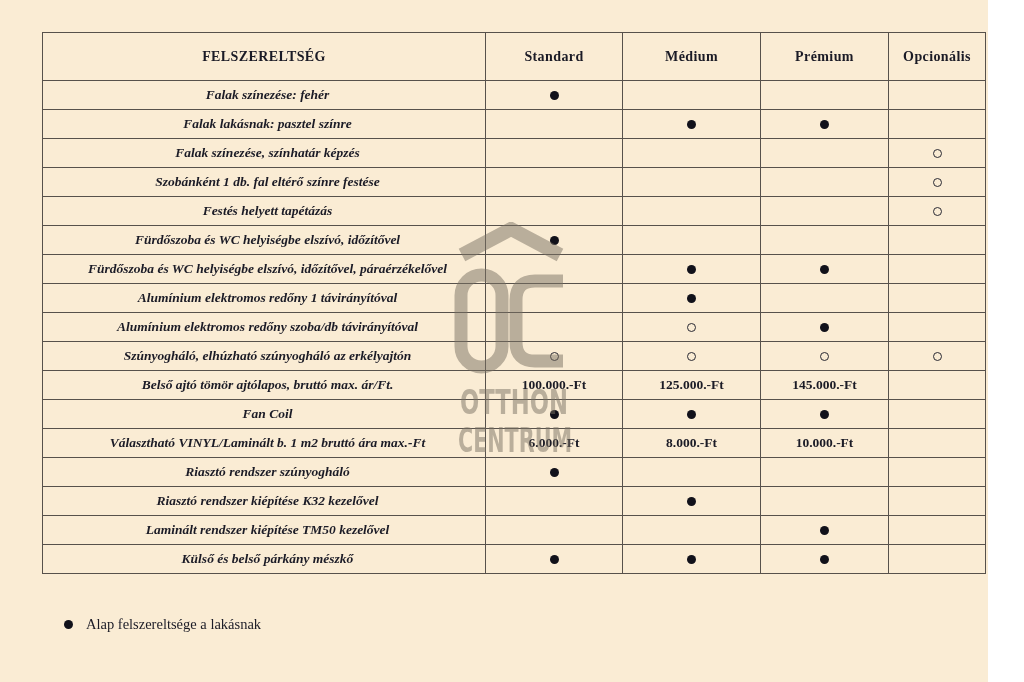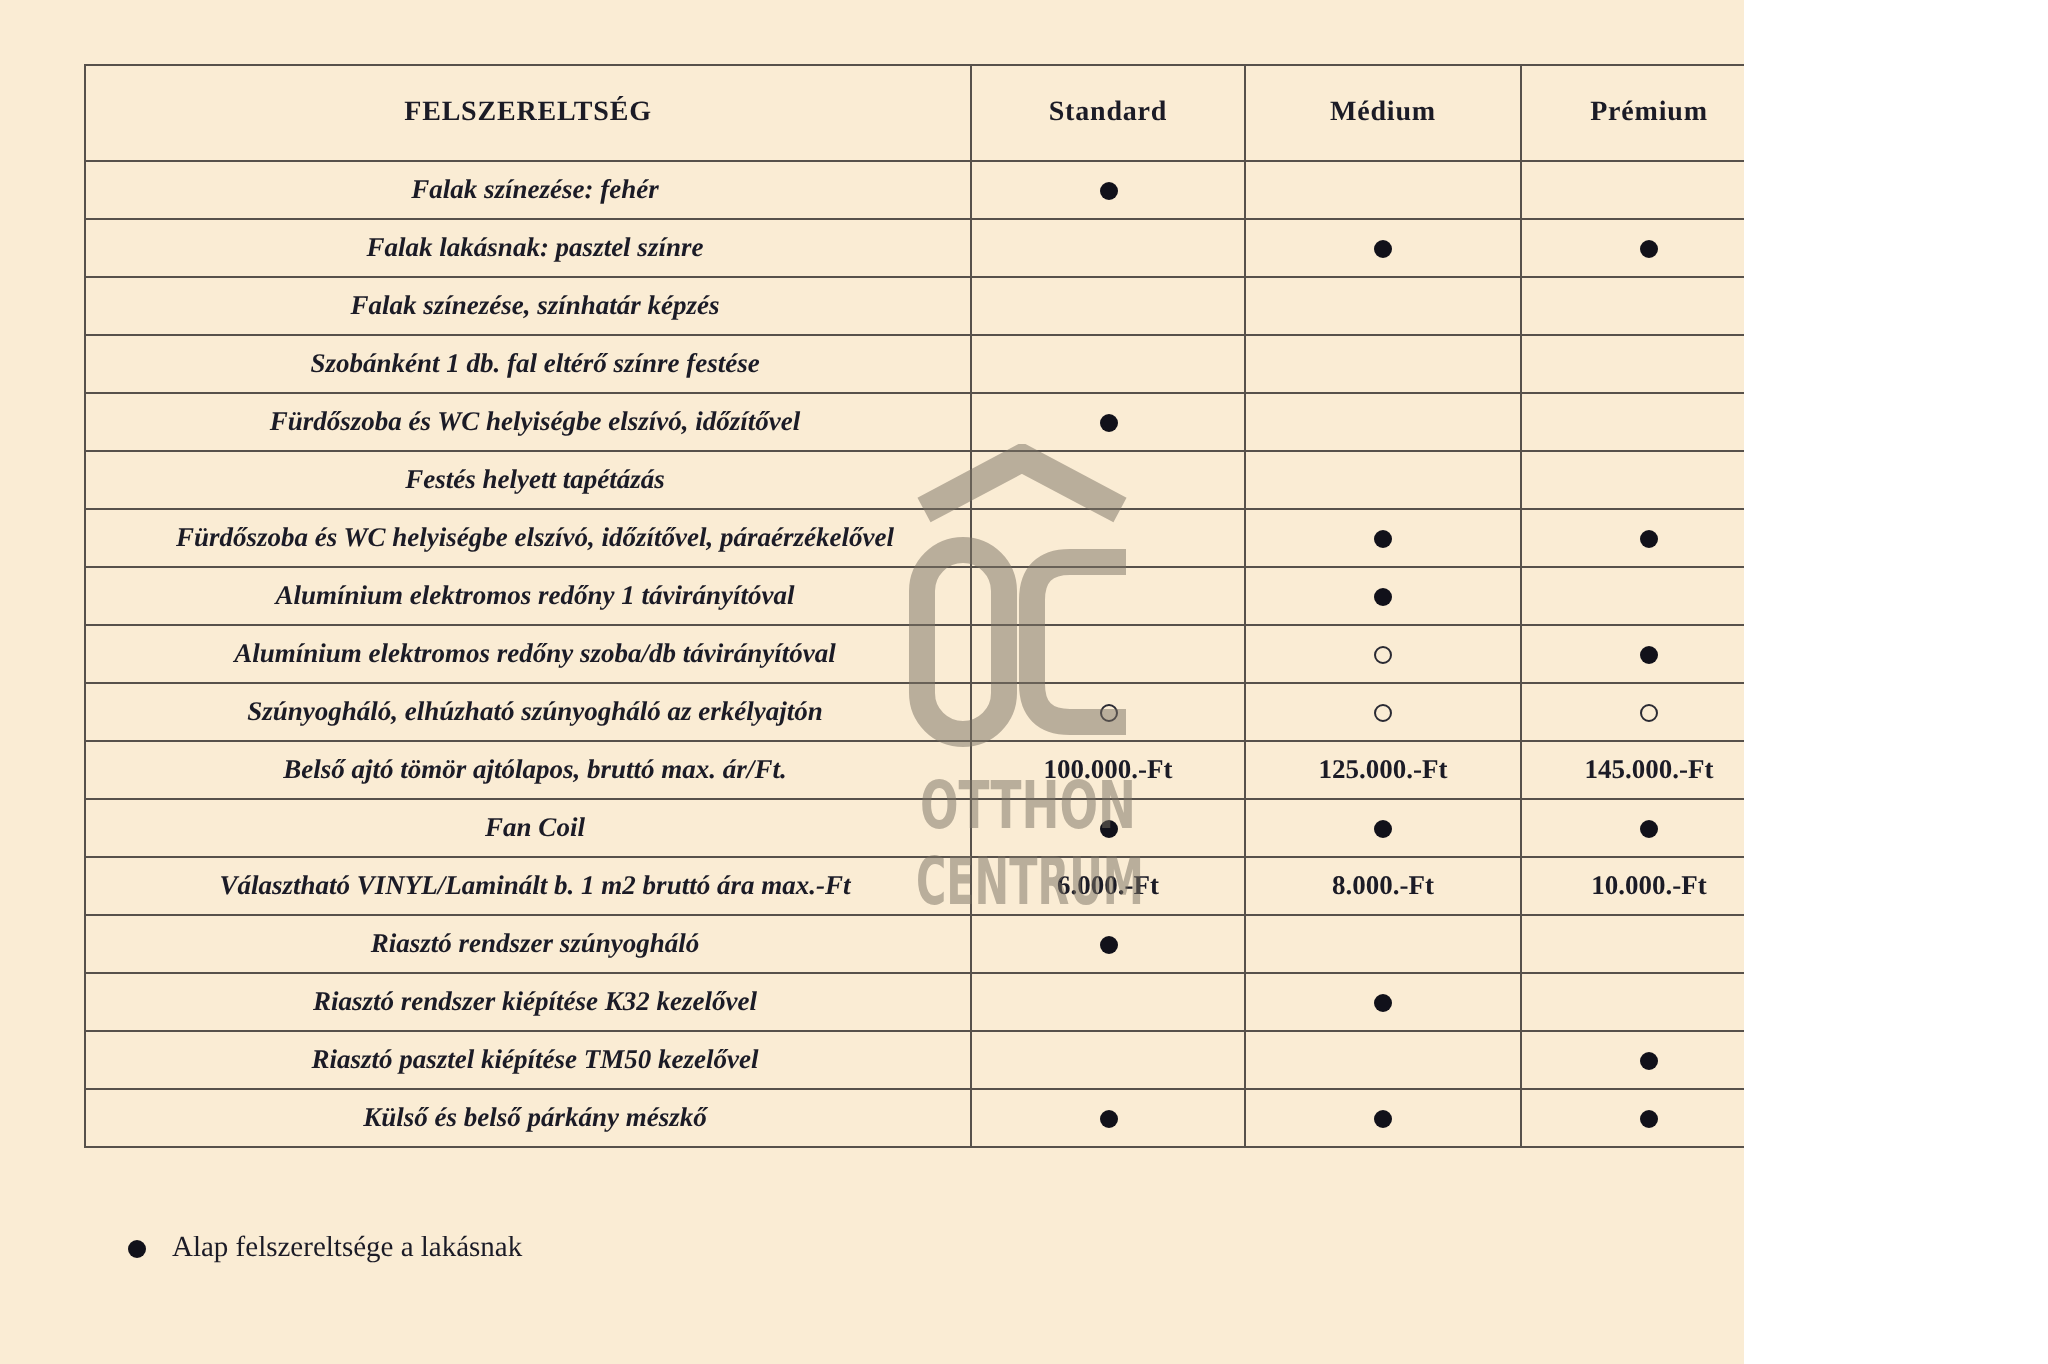--- a/index.html
+++ b/index.html
@@ -1,18 +1,18 @@
 <!DOCTYPE html>
 <html><head>
 <meta charset="utf-8">
 <style>
   html, body { margin: 0; padding: 0; }
   .page {
     position: relative;
-    width: 872px;
+    width: 988px;
     height: 682px;
     background: #faecd4;
     font-family: "Liberation Serif", serif;
     color: #1b1b26;
     overflow: hidden;
   }
 
   table.equip-table {
     position: absolute;
     left: 42px;
@@ -143,32 +143,32 @@
           <td class="value-cell"><span class="ring"></span></td>
         </tr>
         <tr>
           <td class="label-cell">Szobánként 1 db. fal eltérő színre festése</td>
           <td class="value-cell"></td>
           <td class="value-cell"></td>
           <td class="value-cell"></td>
           <td class="value-cell"><span class="ring"></span></td>
         </tr>
         <tr>
+          <td class="label-cell">Festés helyett tapétázás</td>
+          <td class="value-cell"></td>
+          <td class="value-cell"></td>
+          <td class="value-cell"></td>
+          <td class="value-cell"><span class="ring"></span></td>
+        </tr>
+        <tr>
           <td class="label-cell">Fürdőszoba és WC helyiségbe elszívó, időzítővel</td>
           <td class="value-cell"><span class="dot"></span></td>
           <td class="value-cell"></td>
           <td class="value-cell"></td>
           <td class="value-cell"></td>
-        </tr>
-        <tr>
-          <td class="label-cell">Festés helyett tapétázás</td>
-          <td class="value-cell"></td>
-          <td class="value-cell"></td>
-          <td class="value-cell"></td>
-          <td class="value-cell"><span class="ring"></span></td>
         </tr>
         <tr>
           <td class="label-cell">Fürdőszoba és WC helyiségbe elszívó, időzítővel, páraérzékelővel</td>
           <td class="value-cell"></td>
           <td class="value-cell"><span class="dot"></span></td>
           <td class="value-cell"><span class="dot"></span></td>
           <td class="value-cell"></td>
         </tr>
         <tr>
           <td class="label-cell">Alumínium elektromos redőny 1 távirányítóval</td>
@@ -220,21 +220,21 @@
           <td class="value-cell"></td>
         </tr>
         <tr>
           <td class="label-cell">Riasztó rendszer kiépítése K32 kezelővel</td>
           <td class="value-cell"></td>
           <td class="value-cell"><span class="dot"></span></td>
           <td class="value-cell"></td>
           <td class="value-cell"></td>
         </tr>
         <tr>
-          <td class="label-cell">Riasztó pasztel kiépítése TM50 kezelővel</td>
+          <td class="label-cell">Laminált rendszer kiépítése TM50 kezelővel</td>
           <td class="value-cell"></td>
           <td class="value-cell"></td>
           <td class="value-cell"><span class="dot"></span></td>
           <td class="value-cell"></td>
         </tr>
         <tr>
           <td class="label-cell">Külső és belső párkány mészkő</td>
           <td class="value-cell"><span class="dot"></span></td>
           <td class="value-cell"><span class="dot"></span></td>
           <td class="value-cell"><span class="dot"></span></td>

